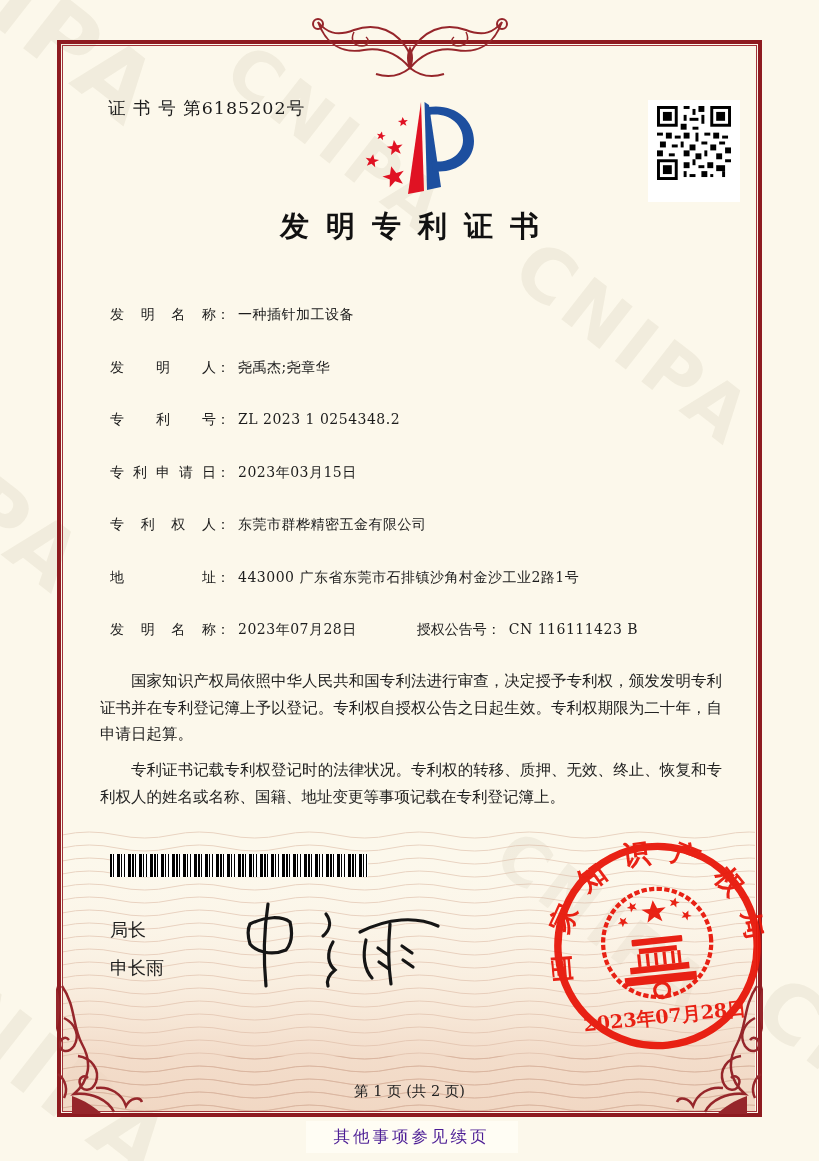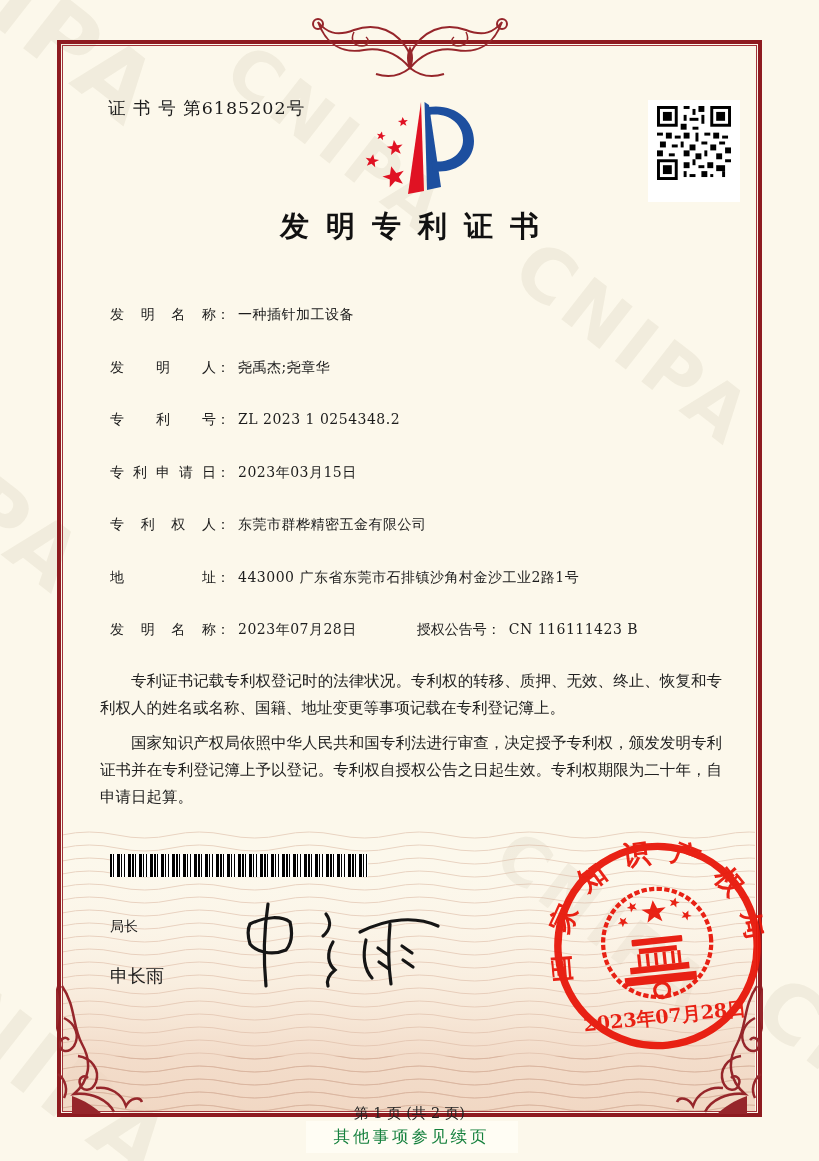--- a/index.html
+++ b/index.html
@@ -62,31 +62,31 @@
   .barcode{
     position:absolute;left:110px;top:854px;width:258px;height:23px;
     background:repeating-linear-gradient(90deg,
       #000 0px,#000 2px,#fff 2px,#fff 3px,
       #000 3px,#000 4px,#fff 4px,#fff 7px,
       #000 7px,#000 10px,#fff 10px,#fff 11px,
       #000 11px,#000 12px,#fff 12px,#fff 14px,
       #000 14px,#000 15px,#fff 15px,#fff 18px,
       #000 18px,#000 21px,#fff 21px,#fff 22px);
   }
-  .sig-title{position:absolute;left:110px;top:918px;font-size:14px;}
-  .sig-name{position:absolute;left:110px;top:956px;font-size:18px;margin-top:8px;}
+  .sig-title{position:absolute;left:110px;top:918px;font-size:18px;}
+  .sig-name{position:absolute;left:110px;top:956px;font-size:18px;}
   .signature{position:absolute;left:238px;top:898px;}
   .seal{position:absolute;left:550px;top:840px;transform:rotate(-6deg);opacity:0.95;}
   .page-footer{
-    position:absolute;left:0;right:0;top:1082px;text-align:center;font-size:14.5px;color:#222;margin-top:22px;
+    position:absolute;left:0;right:0;top:1082px;text-align:center;font-size:14.5px;color:#222;
   }
   .cont-note{
     position:absolute;left:50%;top:1121px;transform:translateX(-50%);
     margin-left:2px;background:#fffdf4;padding:5px 28px;font-size:16.5px;
-    letter-spacing:3px;color:#15803d;z-index:5;
+    letter-spacing:3px;color:#4c1d95;z-index:5;
   }
 </style>
 </head>
 <body>
 
 <div class="wm" style="left:-155px;top:-52px;font-size:92px;">CNIPA</div>
 <div class="wm" style="left:208px;top:100px;font-size:68px;">CNIPA</div>
 <div class="wm" style="left:495px;top:300px;font-size:74px;">CNIPA</div>
 <div class="wm" style="left:-205px;top:430px;font-size:84px;">CNIPA</div>
 <div class="wm" style="left:478px;top:885px;font-size:66px;">CNIPA</div>
@@ -255,22 +255,22 @@
       <div>
         <span class="flabel">发明名称</span><span class="fcolon">：</span><span class="fvalue">2023年07月28日</span>
       </div>
       <div class="pair2">
         <span>授权公告号</span><span class="fcolon">：</span><span class="fvalue">CN 116111423 B</span>
       </div>
     </div>
   </div>
 
   <div class="paras">
+    <p>国家知识产权局依照中华人民共和国专利法进行审查，决定授予专利权，颁发发明专利证书并在专利登记簿上予以登记。专利权自授权公告之日起生效。专利权期限为二十年，自申请日起算。</p>
     <p>专利证书记载专利权登记时的法律状况。专利权的转移、质押、无效、终止、恢复和专利权人的姓名或名称、国籍、地址变更等事项记载在专利登记簿上。</p>
-    <p>国家知识产权局依照中华人民共和国专利法进行审查，决定授予专利权，颁发发明专利证书并在专利登记簿上予以登记。专利权自授权公告之日起生效。专利权期限为二十年，自申请日起算。</p>
   </div>
 
   <div class="barcode"></div>
 
   <div class="sig-title">局长</div>
   <div class="sig-name">申长雨</div>
   <svg class="signature" width="215" height="100" viewBox="0 0 215 100">
     <g fill="none" stroke="#151515" stroke-width="3.2" stroke-linecap="round">
       <path d="M30 6 C26 32 25 58 28 88"></path>
       <path d="M12 26 C28 18 44 18 52 24 C55 36 53 46 48 52 C34 58 18 54 12 46 C9 36 10 30 12 26"></path>

